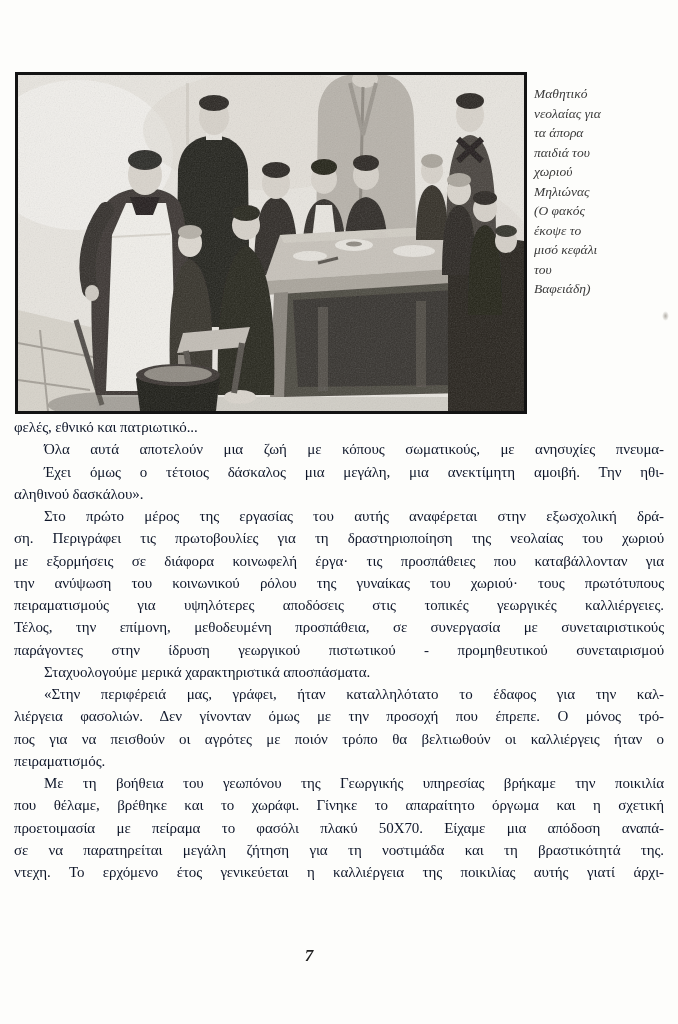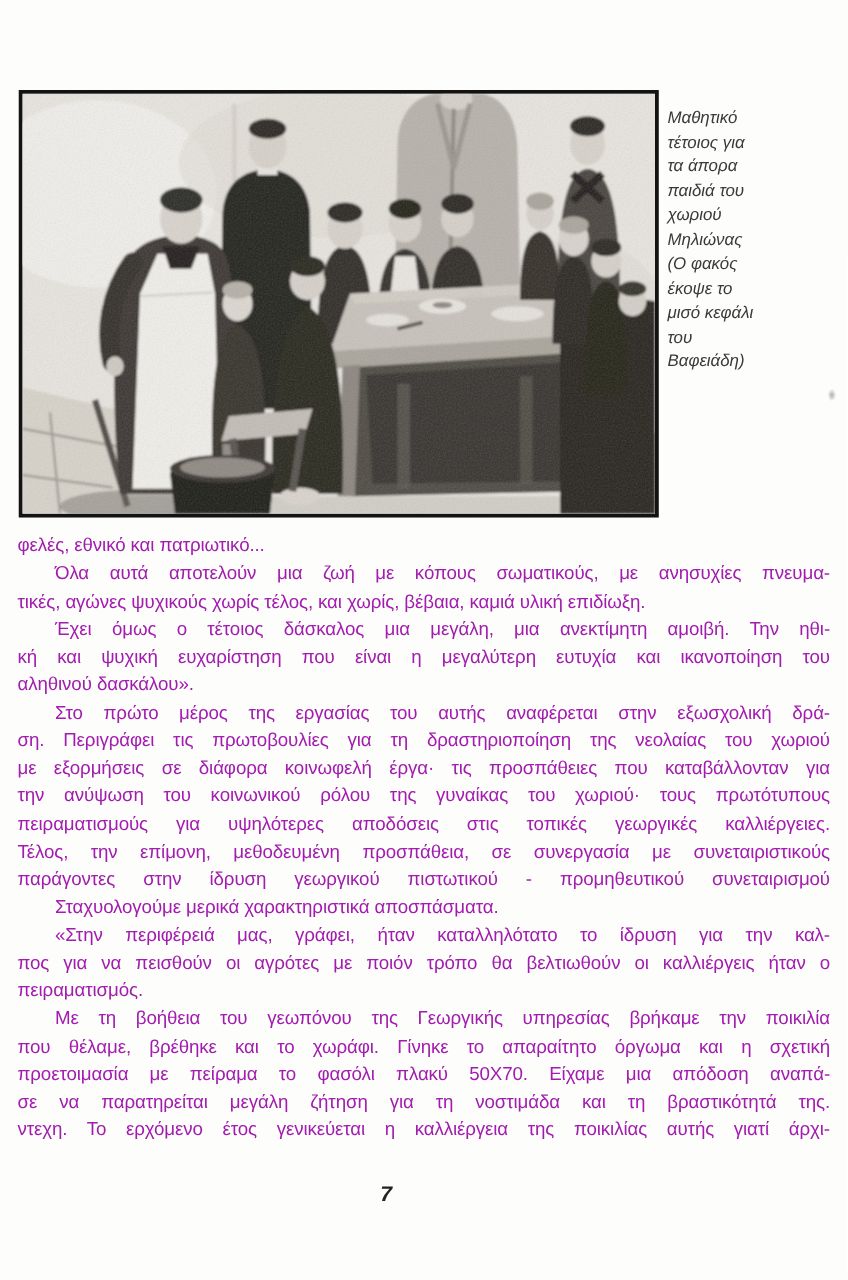--- a/index.html
+++ b/index.html
@@ -1,21 +1,21 @@
 <!DOCTYPE html>
 <html lang="el"><head>
 <meta charset="utf-8">
 <style>
   * { margin:0; padding:0; box-sizing:border-box; }
   html, body { background:#ffffff; }
   .page {
     position:relative;
     width:678px; height:1024px;
     background:#fdfdfb;
-    font-family:Liberation Sans, sans-serif;
+    font-family:Liberation Serif, serif;
     color:#1b1b1b;
     overflow:hidden;
   }
   
   .photo {
     position:absolute; left:15px; top:72px;
     width:512px; height:342px;
     border:3px solid #131313;
     background:#e8e5df;
   }
@@ -23,24 +23,24 @@
   
   .caption {
     position:absolute; left:534px; top:84px; width:120px;
     font-style:italic;
     font-size:13.5px; line-height:19.5px;
     color:#3a3a3a;
   }
   .caption-line { white-space:nowrap; }
   
   .body-text {
-    position:absolute; left:14px; top:426px; width:650px;
+    position:absolute; left:14px; top:416px; width:650px;
     font-size:15px; line-height:22.25px;
     letter-spacing:-0.1px;
-    color:#a21caf;
+    color:#0f172a;
   }
   .line { text-align:left; }
   .line.indent { text-indent:30px; }
   .line.justify { text-align:justify; text-align-last:justify; }
   
   .page-number {
     position:absolute; left:14px; top:946px; width:590px;
     text-align:center;
     font-size:17px; font-style:italic; font-weight:bold;
     color:#222;
@@ -197,21 +197,21 @@
       </g>
 
       <rect width="506" height="336" filter="url(#grain)" opacity="0.2"></rect>
     </svg>
   </figure>
 
   <div class="caption">
 
       <div class="caption-line">Μαθητικό</div>
 
-      <div class="caption-line">τέτοιος για</div>
+      <div class="caption-line">νεολαίας για</div>
 
       <div class="caption-line">τα άπορα</div>
 
       <div class="caption-line">παιδιά του</div>
 
       <div class="caption-line">χωριού</div>
 
       <div class="caption-line">Μηλιώνας</div>
 
       <div class="caption-line">(Ο φακός</div>
@@ -224,47 +224,46 @@
 
       <div class="caption-line">Βαφειάδη)</div>
     </div>
 
   <div class="body-text">
 
       <div class="line">φελές, εθνικό και πατριωτικό...</div>
 
       <div class="line indent justify">Όλα αυτά αποτελούν μια ζωή με κόπους σωματικούς, με ανησυχίες πνευμα-</div>
 
-      <div class="line">τικές, αγώνες ψυχικούς χωρίς τέλος, και χωρίς, βέβαια, καμιά υλική επιδίωξη.</div>
 
       <div class="line indent justify">Έχει όμως ο τέτοιος δάσκαλος μια μεγάλη, μια ανεκτίμητη αμοιβή. Την ηθι-</div>
 
-      <div class="line justify">κή και ψυχική ευχαρίστηση που είναι η μεγαλύτερη ευτυχία και ικανοποίηση του</div>
 
       <div class="line">αληθινού δασκάλου».</div>
 
       <div class="line indent justify">Στο πρώτο μέρος της εργασίας του αυτής αναφέρεται στην εξωσχολική δρά-</div>
 
       <div class="line justify">ση. Περιγράφει τις πρωτοβουλίες για τη δραστηριοποίηση της νεολαίας του χωριού</div>
 
       <div class="line justify">με εξορμήσεις σε διάφορα κοινωφελή έργα· τις προσπάθειες που καταβάλλονταν για</div>
 
       <div class="line justify">την ανύψωση του κοινωνικού ρόλου της γυναίκας του χωριού· τους πρωτότυπους</div>
 
       <div class="line justify">πειραματισμούς για υψηλότερες αποδόσεις στις τοπικές γεωργικές καλλιέργειες.</div>
 
       <div class="line justify">Τέλος, την επίμονη, μεθοδευμένη προσπάθεια, σε συνεργασία με συνεταιριστικούς</div>
 
       <div class="line justify">παράγοντες στην ίδρυση γεωργικού πιστωτικού - προμηθευτικού συνεταιρισμού</div>
 
 
       <div class="line indent">Σταχυολογούμε μερικά χαρακτηριστικά αποσπάσματα.</div>
 
-      <div class="line indent justify">«Στην περιφέρειά μας, γράφει, ήταν καταλληλότατο το ίδρυση για την καλ-</div>
-
+      <div class="line indent justify">«Στην περιφέρειά μας, γράφει, ήταν καταλληλότατο το έδαφος για την καλ-</div>
+
+      <div class="line justify">λιέργεια φασολιών. Δεν γίνονταν όμως με την προσοχή που έπρεπε. Ο μόνος τρό-</div>
 
       <div class="line justify">πος για να πεισθούν οι αγρότες με ποιόν τρόπο θα βελτιωθούν οι καλλιέργεις ήταν ο</div>
 
       <div class="line">πειραματισμός.</div>
 
       <div class="line indent justify">Με τη βοήθεια του γεωπόνου της Γεωργικής υπηρεσίας βρήκαμε την ποικιλία</div>
 
       <div class="line justify">που θέλαμε, βρέθηκε και το χωράφι. Γίνηκε το απαραίτητο όργωμα και η σχετική</div>
 
       <div class="line justify">προετοιμασία με πείραμα το φασόλι πλακύ 50X70. Είχαμε μια απόδοση αναπά-</div>

